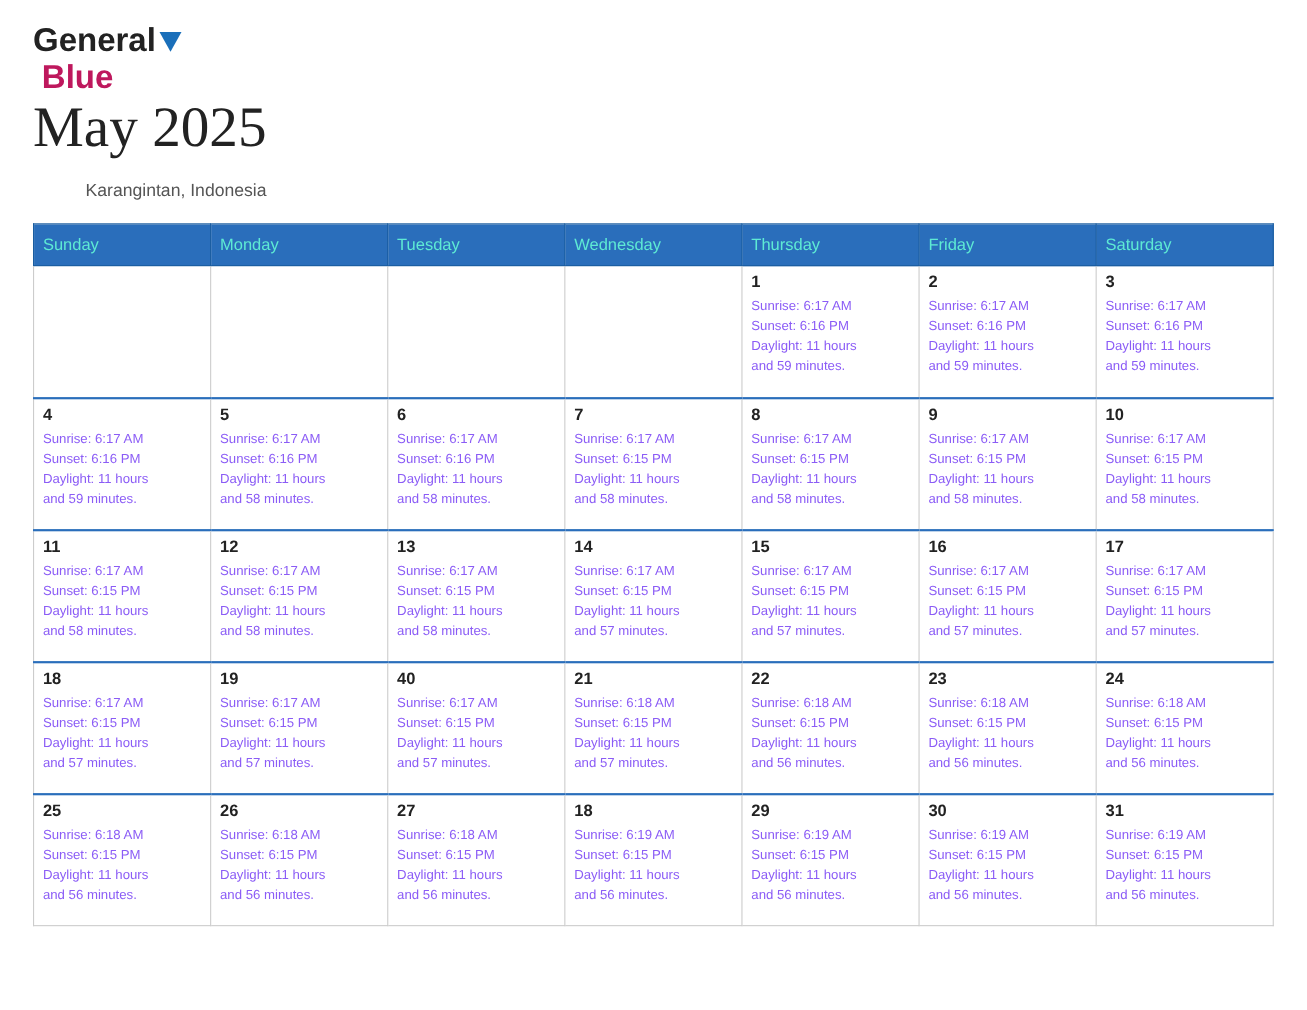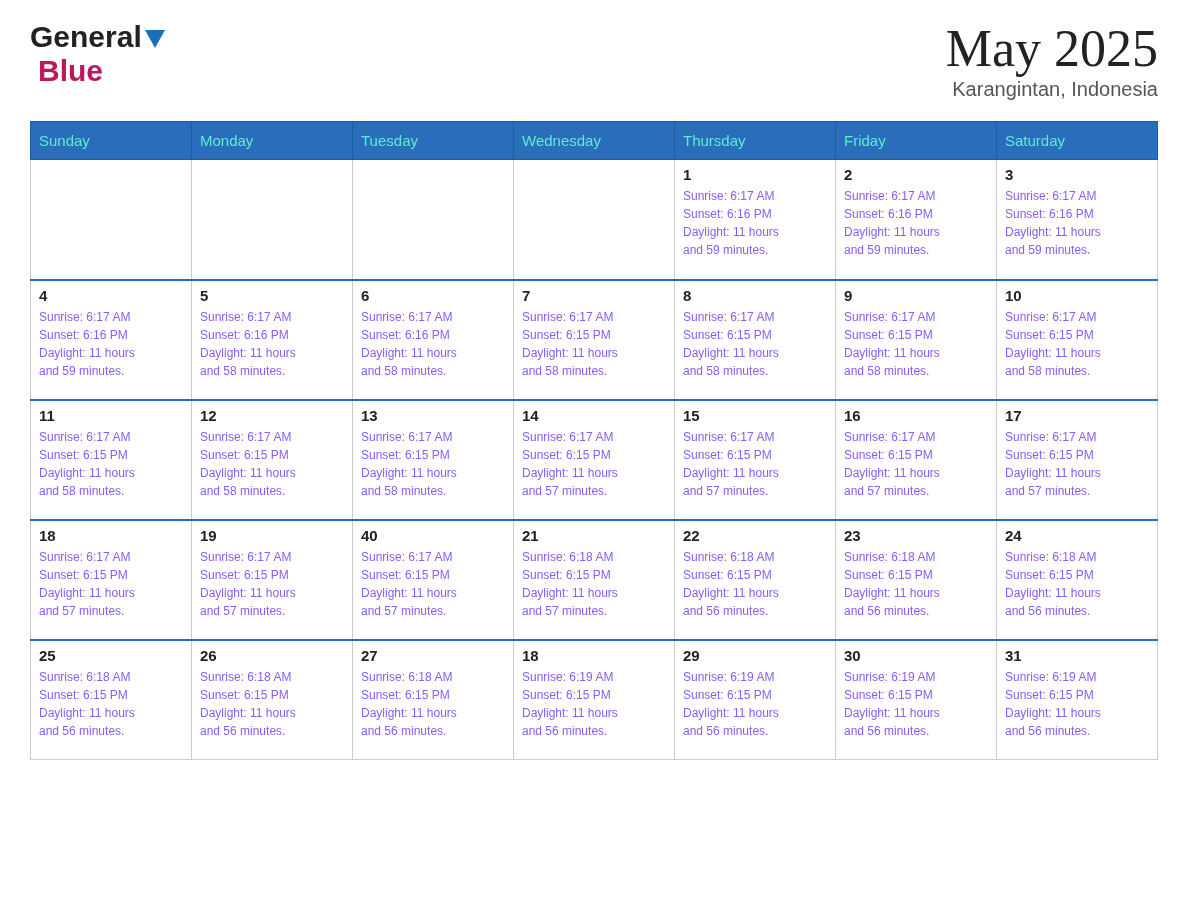--- a/index.html
+++ b/index.html
@@ -8,42 +8,43 @@
       background: #fff;
       width: 1188px;
       min-height: 918px;
       padding: 20px 30px;
     }
     .header {
       display: flex;
       justify-content: space-between;
       align-items: flex-start;
       margin-bottom: 20px;
+      flex-direction: column;
     }
     .logo {
       display: flex;
       align-items: flex-end;
       font-size: 28px;
       font-weight: bold;
       color: #333;
     }
     .title-block {
       text-align: right;
     }
     .month-year {
       font-size: 52px;
       font-weight: 300;
       color: #222;
       line-height: 1.1;
       font-family: Liberation Serif, serif;
     }
     .location {
-      font-size: 20px;
+      font-size: 16px;
       color: #555;
-      margin-top: 1px;
+      margin-top: 20px;
     }
     .calendar {
       width: 100%;
       border-collapse: collapse;
       border: 1px solid #ccc;
     }
     .calendar th {
       background: #2a6ebb;
       color: #5eead4;
       font-size: 15px;

